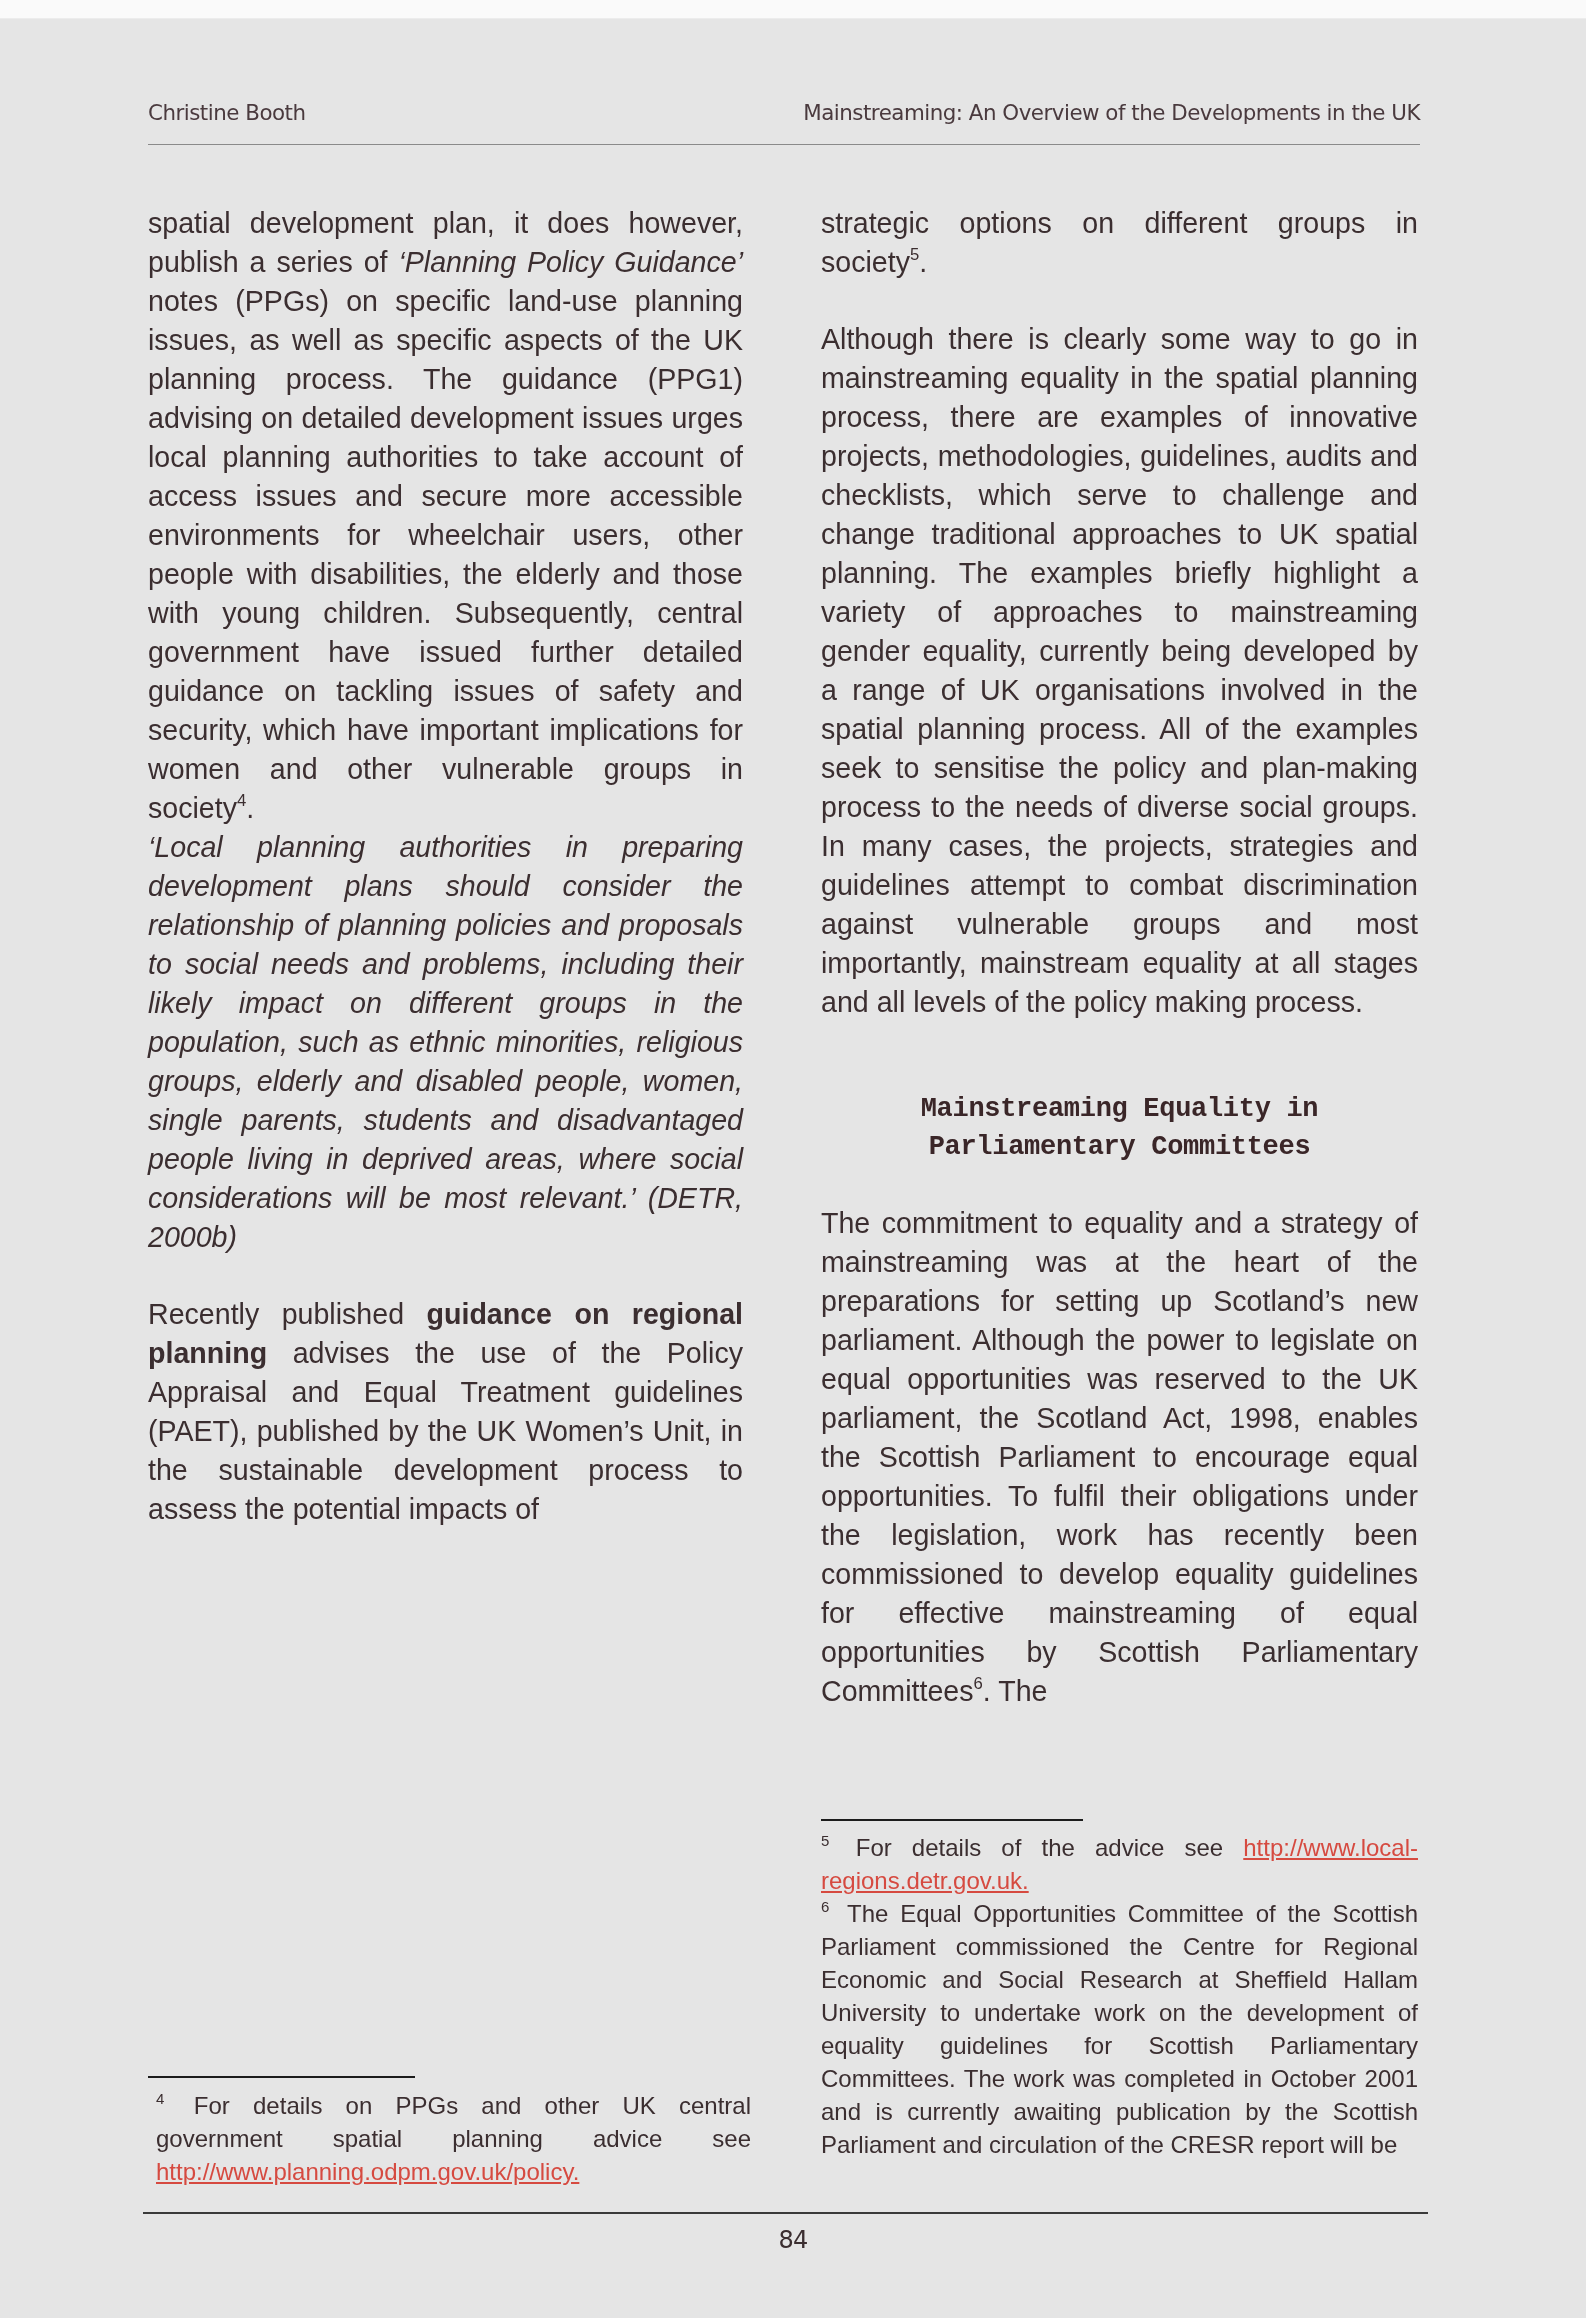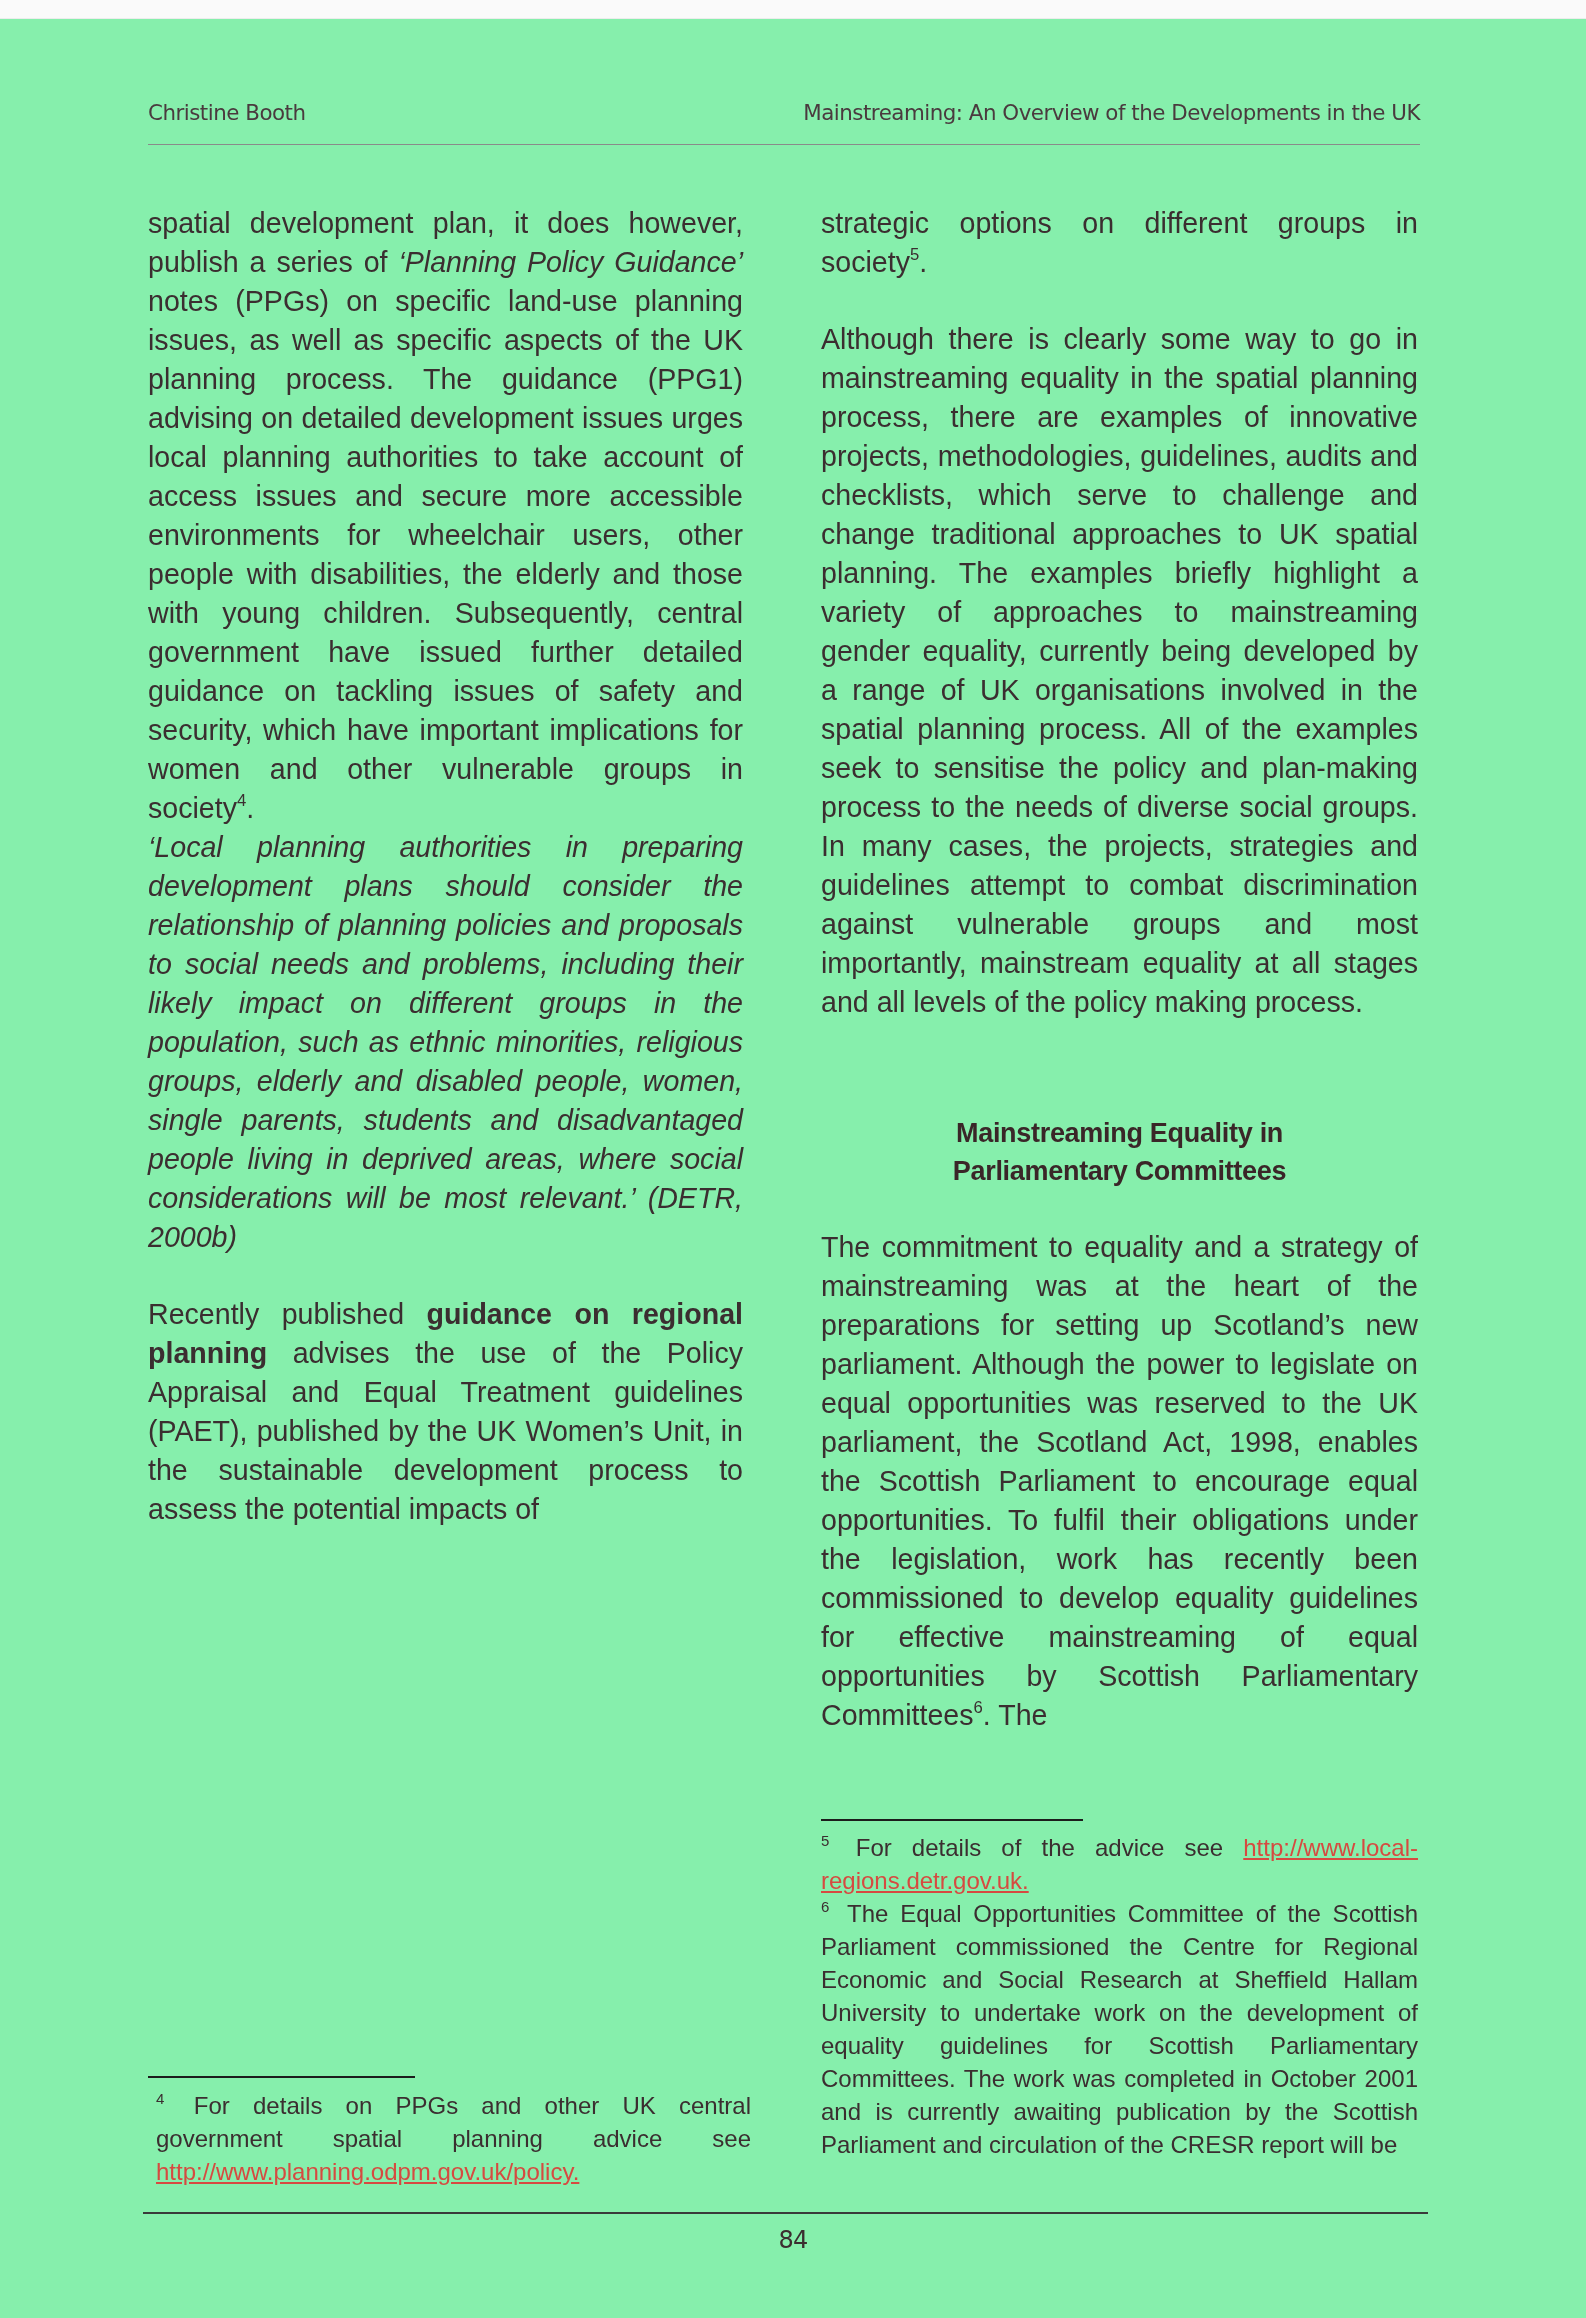--- a/index.html
+++ b/index.html
@@ -1,36 +1,36 @@
 <!DOCTYPE html>
 <html style="font-size:12.7px"><head>
 <meta charset="utf-8">
 <style>
   html, body { margin: 0; padding: 0; background: #ffffff; }
   body { width: 1586px; height: 2319px; position: relative; overflow: hidden; color: #3b2e30; }
-  .page { position: absolute; left: 0; top: 0; width: 1586px; height: 2319px; background: #86efac; }
+  .page { position: absolute; left: 0; top: 0; width: 1586px; height: 2319px; background: #e5e5e5; }
   .top-edge { position: absolute; left: 0; top: 0; width: 1586px; height: 17.5px; border-bottom: 0.8px solid #ececec; background: #fafafa; }
 
   .running-head { position: absolute; top: 100px; left: 148px; width: 1272px; height: 32px;
     font-family: "DejaVu Sans", sans-serif; font-size: 21.4px; color: #4a3a3e; letter-spacing: -0.5px; transform-origin: left; }
   .running-head .left { position: absolute; left: 0; top: 0; }
   .running-head .right { position: absolute; right: 0; top: 0; text-align: center; }
   .head-rule { position: absolute; top: 144px; left: 148px; width: 1272px; height: 0; border-top: 1.6px solid #8a8a8a; }
 
   .col { position: absolute; font-family: "Liberation Sans", sans-serif; font-size: 28.6px; line-height: 39px; color: #3b2e30; text-align: justify; }
   .col-left { left: 148px; top: 204px; width: 595px; }
   .col-right { left: 821px; top: 204px; width: 597px; }
   .col p { margin: 0; }
   .col p.gap { margin-top: 38px; }
   .col p.quote { font-style: italic; }
   .col sup { font-size: 16.7px; line-height: 0; vertical-align: 12px; }
   .col b { font-weight: bold; }
   .col i { font-style: italic; }
 
-  .heading { font-family: Liberation Sans, sans-serif; font-weight: bold; font-size: 27px; line-height: 38px; text-align: center; color: #3a2628; margin-top: 92px; letter-spacing: -0.3px; }
+  .heading { font-family: Liberation Mono, monospace; font-weight: bold; font-size: 27px; line-height: 38px; text-align: center; color: #3a2628; margin-top: 68px; letter-spacing: -0.3px; }
   .heading + p { margin-top: 38px !important; }
 
   .fn-rule { position: absolute; height: 0; border-top: 2.4px solid #1c1c1c; }
   .fn-rule-left { left: 148px; top: 2076px; width: 267px; }
   .fn-rule-right { left: 821px; top: 1819px; width: 262px; }
 
   .footnotes { position: absolute; font-family: "Liberation Sans", sans-serif; font-size: 24px; line-height: 33px; color: #3b2e30; text-align: justify; }
   .footnotes p { margin: 0; }
   .footnotes sup { font-size: 15px; line-height: 0; vertical-align: 10.3px; margin-right: 6.3px; }
   .fn-left { left: 156px; top: 2089px; width: 595px; }

